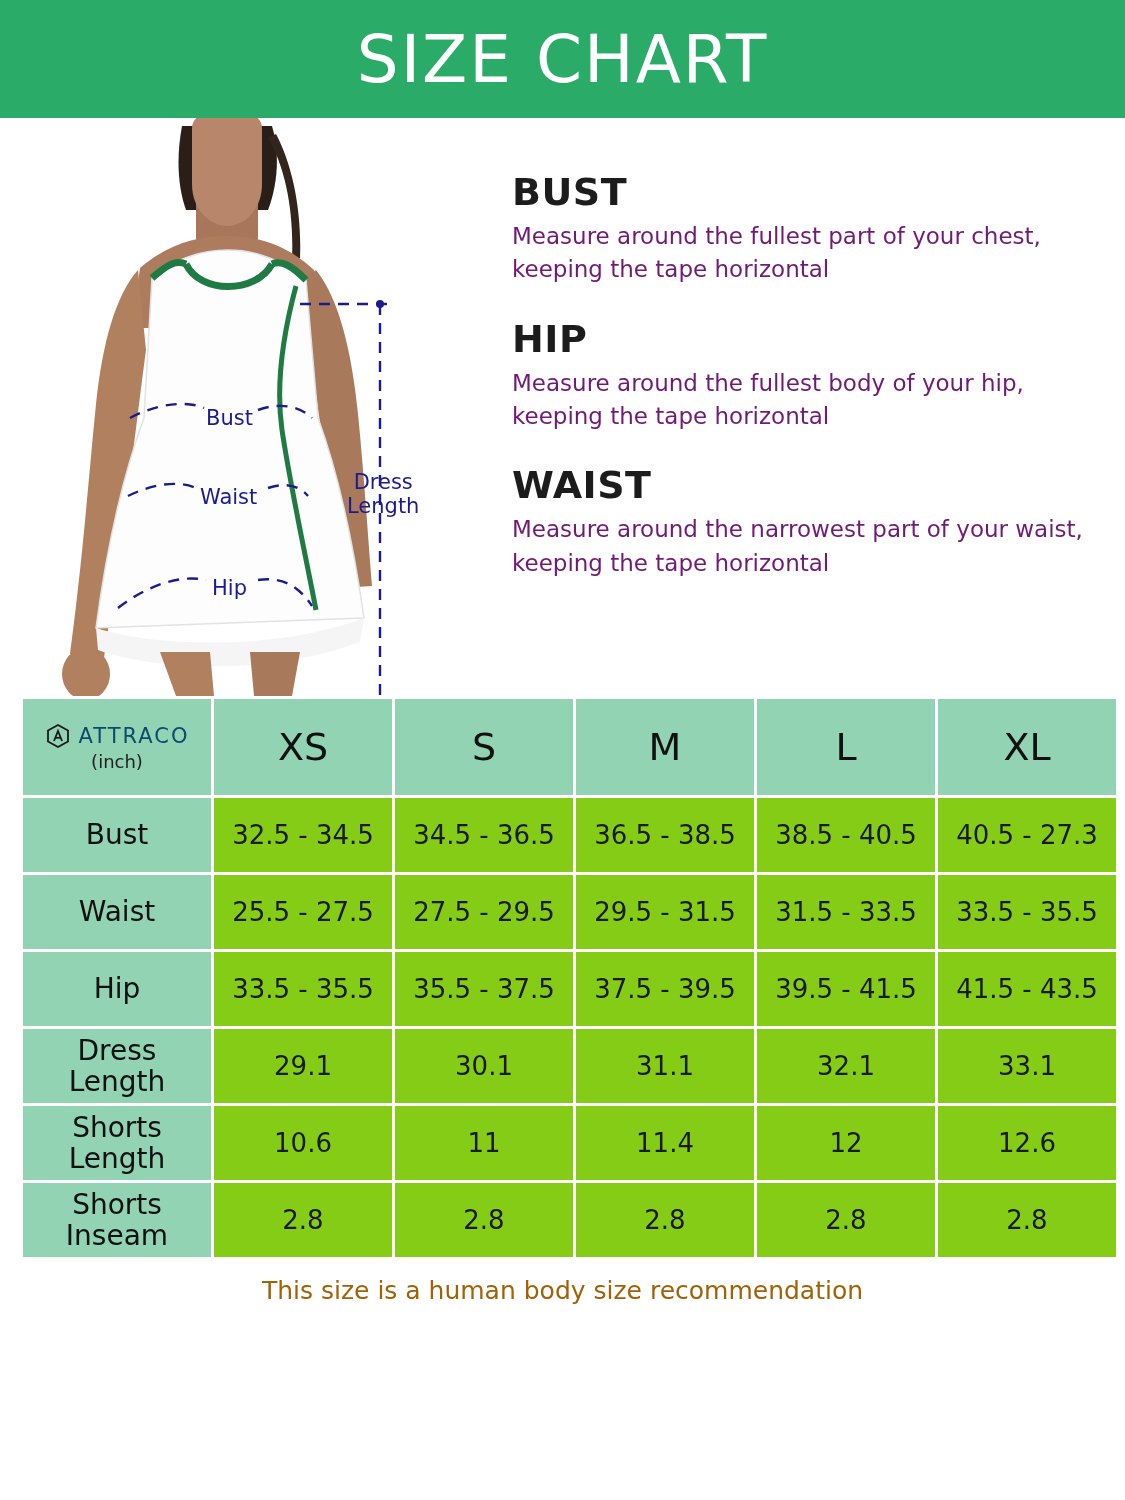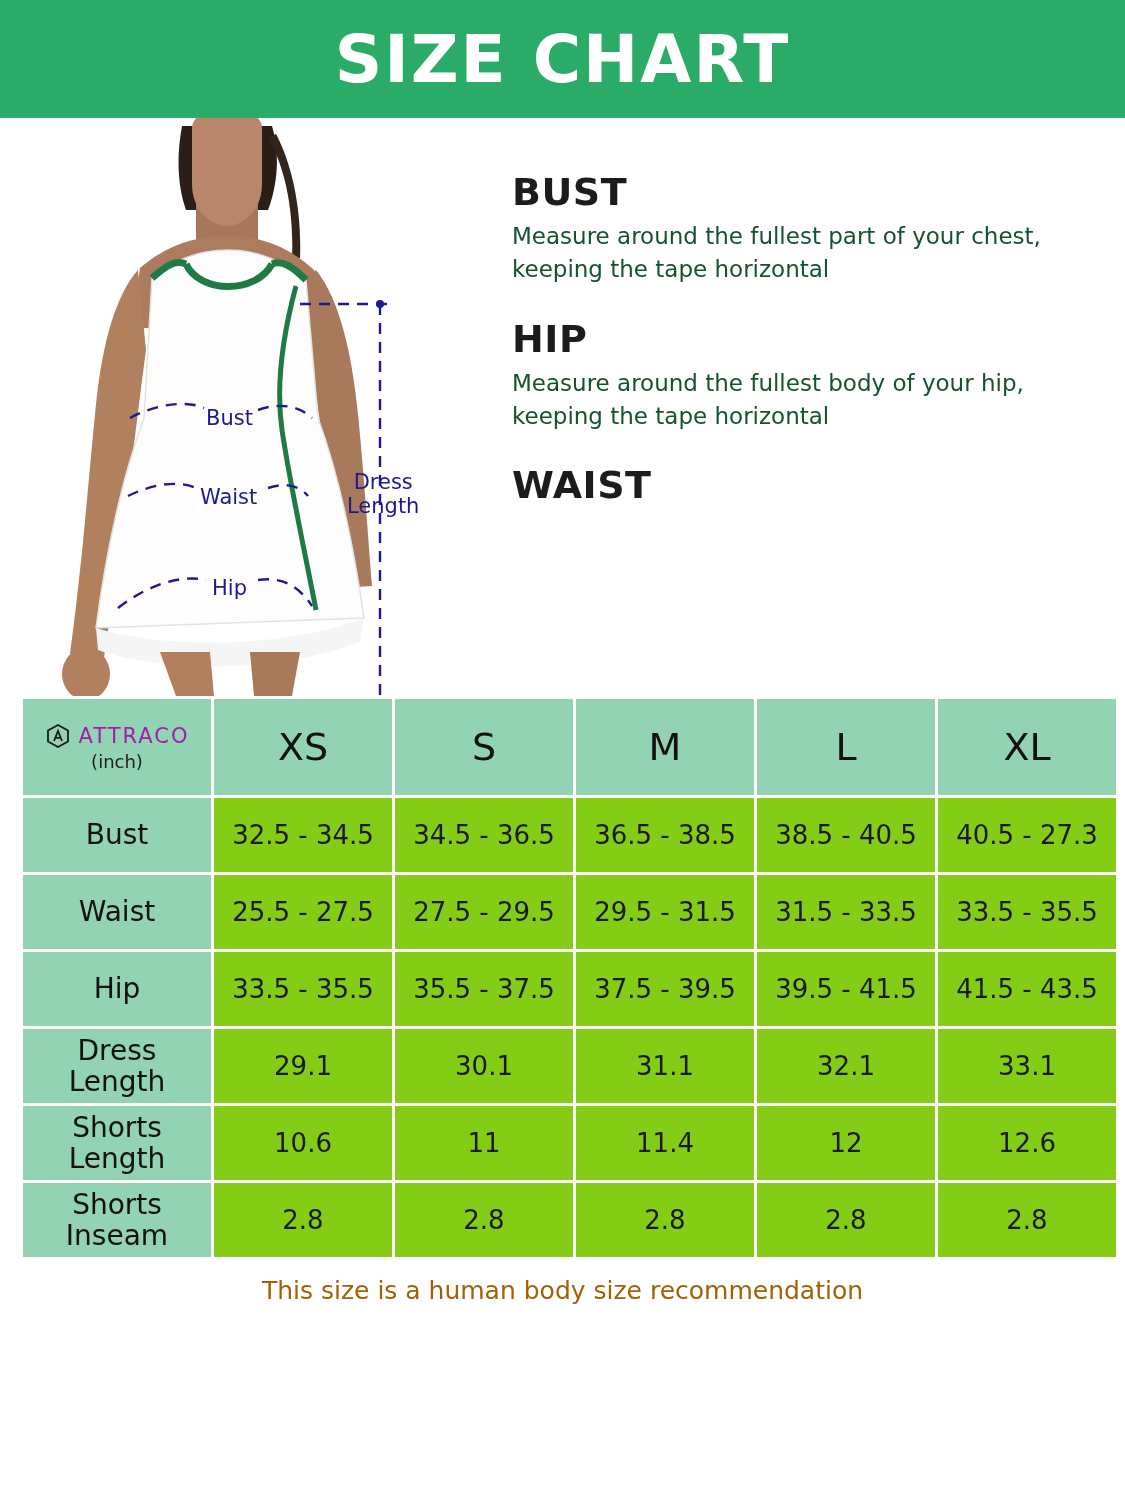--- a/index.html
+++ b/index.html
@@ -22,21 +22,21 @@
     width: 100%;
     height: 118px;
     background: #2bab68;
     display: flex;
     align-items: center;
     justify-content: center;
   }
   .header-title {
     color: #ffffff;
     font-size: 66px;
-    font-weight: bold;
+    font-weight: normal;
     letter-spacing: 2px;
     font-family: "DejaVu Sans", sans-serif;
   }
 
   
   .top {
     display: flex;
     width: 100%;
     height: 578px;
     padding: 0;
@@ -53,21 +53,21 @@
   .info-block { margin-bottom: 30px; }
   .info-title {
     font-size: 38px;
     font-weight: bold;
     color: #1c1c1c;
     letter-spacing: 0.5px;
     margin-bottom: 6px;
   }
   .info-desc {
     font-size: 23px;
-    color: #14532d;
+    color: #701a75;
     line-height: 1.45;
     max-width: 610px;
   }
 
   
   .model-wrap {
     position: absolute;
     left: 0; top: 0;
     width: 470px; height: 578px;
   }
@@ -135,21 +135,21 @@
     gap: 2px;
   }
   .brand-row {
     display: flex;
     align-items: center;
     gap: 8px;
   }
   .brand-name {
     font-size: 21px;
     letter-spacing: 2px;
-    color: #a21caf;
+    color: #0c4a6e;
     font-weight: normal;
   }
   .brand-unit {
     font-size: 18px;
     color: #1f1f1f;
     text-align: right;
   }
   col.c-label { width: 188px; }
   col.c-size  { width: 178px; }
 
@@ -244,20 +244,21 @@
       <div class="info-block">
         <div class="info-title">BUST</div>
         <div class="info-desc">Measure around the fullest part of your chest, keeping the tape horizontal</div>
       </div>
       <div class="info-block">
         <div class="info-title">HIP</div>
         <div class="info-desc">Measure around the fullest body of your hip, keeping the tape horizontal</div>
       </div>
       <div class="info-block">
         <div class="info-title">WAIST</div>
+        <div class="info-desc">Measure around the narrowest part of your waist, keeping the tape horizontal</div>
       </div>
     </div>
   </div>
 
   <div class="table-wrap">
     <table class="size-table">
       <colgroup>
         <col class="c-label">
           <col class="c-size">
           <col class="c-size">

